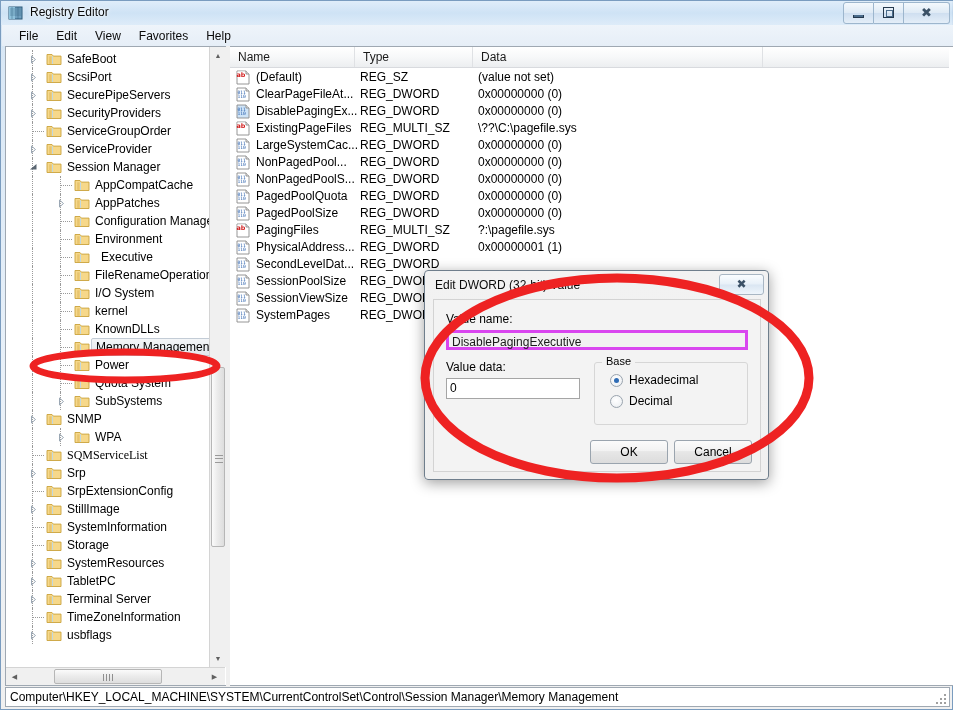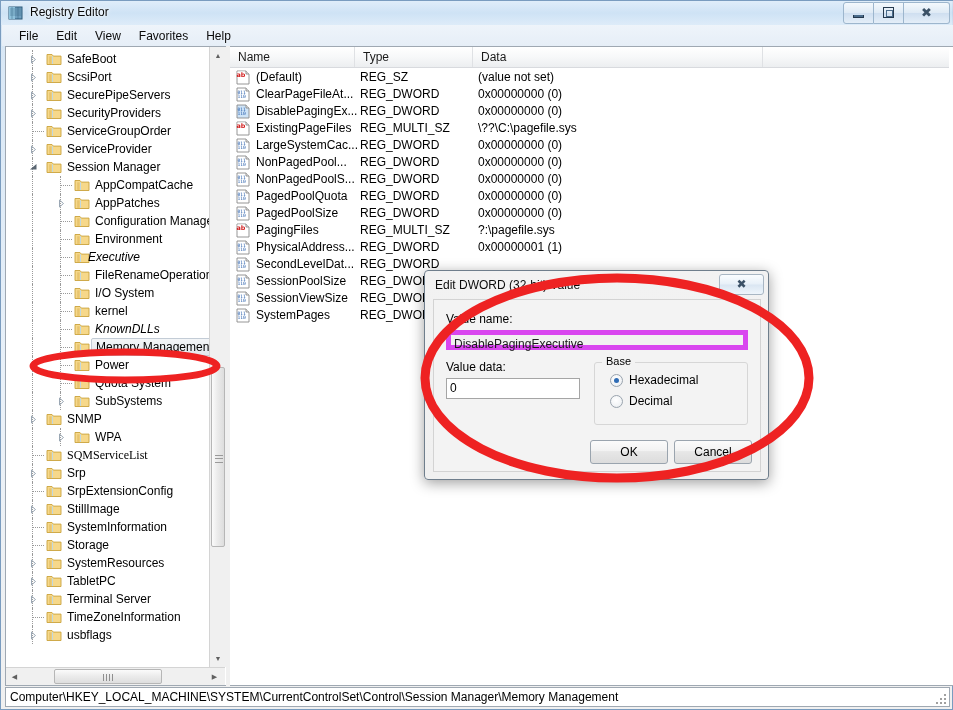--- a/index.html
+++ b/index.html
@@ -444,21 +444,21 @@
     box-sizing: border-box;
     font-family: "Liberation Sans", sans-serif;
     font-size: 12px;
     padding: 0 3px;
     line-height: 18px;
     color: #000000;
   }
   .dlg-input.readonly {
     background: #f1f1f1;
     color: #1a1a1a;
-    border: 5px solid #d946ef;
+    border: 3px solid #d946ef;
   }
   .groupbox {
     position: absolute;
     border: 1px solid #d6d6d6;
     border-radius: 3px;
     box-sizing: border-box;
     background: transparent;
   }
   .group-legend {
     position: absolute;
@@ -717,21 +717,21 @@
               </div>
               <div class="tnode" style="top: 0px; position: relative;">
                 <span class="dotline" style="left: 26px; top: 0px; height: 18px;"></span>
                 <span class="dotline" style="left: 54px; top: 0px; height: 18px;"></span>
                 <span class="dotstub" style="left: 55px; top: 9px; width: 11px;"></span>
                 <span class="tfolder" style="left: 68px;"><svg width="16" height="14" viewBox="0 0 16 14">
                     <path d="M1 2.5 h5 l1.4 1.6 H15 v8.4 H1 Z" fill="#f6d88a" stroke="#c9a33c" stroke-width=".9"></path>
                     <path d="M3.2 4.3 h2.4 v7.6 H3.2 Z" fill="#e8c46e"></path>
                     <path d="M6.1 4.3 h.9 v7.6 h-.9 Z" fill="#bcd9e8"></path>
                   </svg></span>
-                <span class="tlabel" style="left: 82px; font-style: italic;">Executive</span>
+                <span class="tlabel" style="left: 95px;">Executive</span>
               </div>
               <div class="tnode" style="top: 0px; position: relative;">
                 <span class="dotline" style="left: 26px; top: 0px; height: 18px;"></span>
                 <span class="dotline" style="left: 54px; top: 0px; height: 18px;"></span>
                 <span class="dotstub" style="left: 55px; top: 9px; width: 11px;"></span>
                 <span class="tfolder" style="left: 68px;"><svg width="16" height="14" viewBox="0 0 16 14">
                     <path d="M1 2.5 h5 l1.4 1.6 H15 v8.4 H1 Z" fill="#f6d88a" stroke="#c9a33c" stroke-width=".9"></path>
                     <path d="M3.2 4.3 h2.4 v7.6 H3.2 Z" fill="#e8c46e"></path>
                     <path d="M6.1 4.3 h.9 v7.6 h-.9 Z" fill="#bcd9e8"></path>
                   </svg></span>
@@ -752,21 +752,21 @@
                 <span class="dotline" style="left: 26px; top: 0px; height: 18px;"></span>
                 <span class="dotline" style="left: 54px; top: 0px; height: 18px;"></span>
                 <span class="dotstub" style="left: 55px; top: 9px; width: 11px;"></span>
                 <span class="tfolder" style="left: 68px;"><svg width="16" height="14" viewBox="0 0 16 14">
                     <path d="M1 2.5 h5 l1.4 1.6 H15 v8.4 H1 Z" fill="#f6d88a" stroke="#c9a33c" stroke-width=".9"></path>
                     <path d="M3.2 4.3 h2.4 v7.6 H3.2 Z" fill="#e8c46e"></path>
                     <path d="M6.1 4.3 h.9 v7.6 h-.9 Z" fill="#bcd9e8"></path>
                   </svg></span>
                 <span class="tlabel" style="left: 89px;">kernel</span>
               </div>
-              <div class="tnode" style="top: 0px; position: relative; font-style: italic;">
+              <div class="tnode" style="top: 0px; position: relative;">
                 <span class="dotline" style="left: 26px; top: 0px; height: 18px;"></span>
                 <span class="dotline" style="left: 54px; top: 0px; height: 18px;"></span>
                 <span class="dotstub" style="left: 55px; top: 9px; width: 11px;"></span>
                 <span class="tfolder" style="left: 68px;"><svg width="16" height="14" viewBox="0 0 16 14">
                     <path d="M1 2.5 h5 l1.4 1.6 H15 v8.4 H1 Z" fill="#f6d88a" stroke="#c9a33c" stroke-width=".9"></path>
                     <path d="M3.2 4.3 h2.4 v7.6 H3.2 Z" fill="#e8c46e"></path>
                     <path d="M6.1 4.3 h.9 v7.6 h-.9 Z" fill="#bcd9e8"></path>
                   </svg></span>
                 <span class="tlabel" style="left: 89px;">KnownDLLs</span>
               </div>

